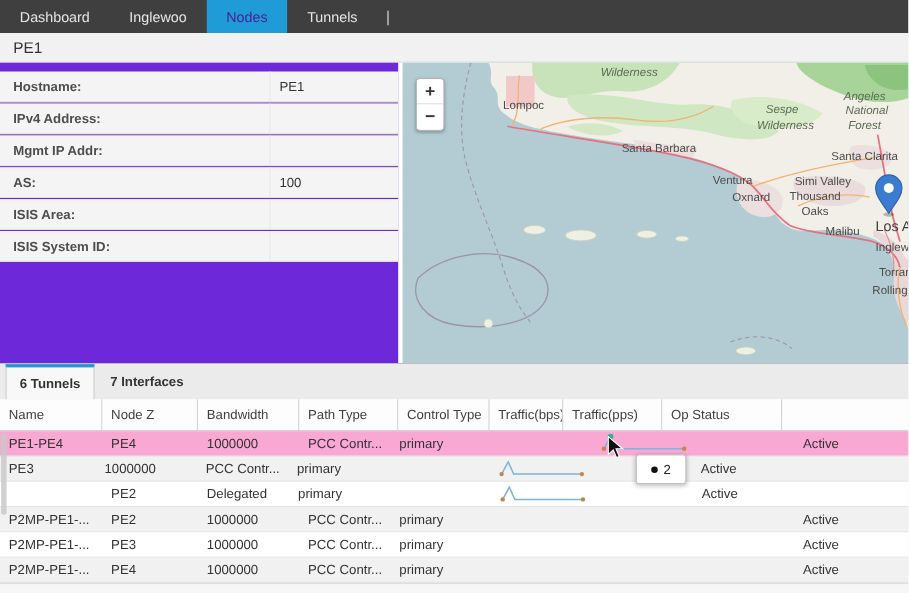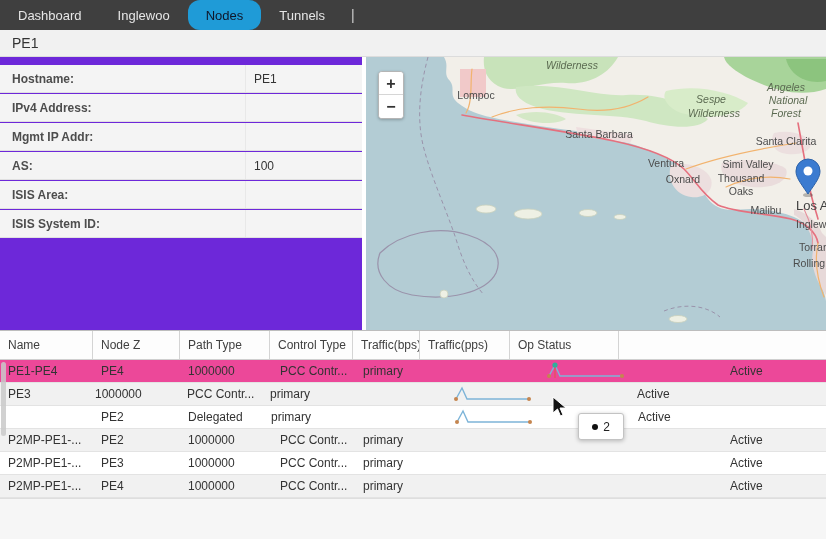--- a/index.html
+++ b/index.html
@@ -4,21 +4,21 @@
 <style>
   html,body{margin:0;padding:0;}
   .app{
     position:relative;width:826px;height:539px;overflow:hidden;
     font-family:"Liberation Sans",sans-serif;background:#f6f6f6;
     -webkit-font-smoothing:antialiased;
   }
   
   .topnav{height:30px;background:#3f3f3f;display:flex;align-items:stretch;color:#e6e6e6;font-size:13px;}
   .nav-item{display:flex;align-items:center;padding:0 18px;cursor:pointer;}
-  .nav-item.active{background:#1f9bd7;color:#0f172a;border-radius:12px;}
+  .nav-item.active{background:#1f9bd7;color:#4c1d95;}
   .nav-sep{display:flex;align-items:center;padding:0 8px;color:#cfcfcf;font-size:14px;}
   
   .titlebar{height:26px;background:#f1f1f1;border-bottom:1px solid #dcdcdc;display:flex;align-items:center;padding-left:12px;font-size:14px;color:#333;}
   
   .main{display:flex;height:273px;background:#fff;}
   .details{width:362px;background:#6d28d9;padding-top:8px;box-sizing:border-box;}
   .field-row{height:27px;margin-bottom:1px;background:#f4f4f4;border-bottom:1px solid #e0e0e0;display:flex;align-items:center;font-size:12px;}
   .field-label{font-weight:bold;color:#4d4d4d;padding-left:12px;width:246px;box-sizing:border-box;border-right:1px solid #e8e8e8;align-self:stretch;display:flex;align-items:center;}
   .field-value{color:#333;padding-left:8px;}
   .map{flex:1;position:relative;margin-left:4px;overflow:hidden;background:#b3ccd4;}
@@ -33,21 +33,21 @@
   .bottom{border-top:1px solid #bdbdbd;background:#f6f6f6;}
   .tabbar{height:32px;background:#ebebeb;display:flex;align-items:stretch;font-size:12px;color:#333;}
   .tab{display:flex;align-items:center;padding:0 14px;font-weight:bold;cursor:pointer;}
   .tab.active{background:#f8f8f8;border-top:3px solid #2a93d5;border-left:1px solid #c9c9c9;border-right:1px solid #c9c9c9;margin-left:5px;padding:0 12px;}
   .thead{height:28px;background:#fdfdfd;border-bottom:1px solid #cfcfcf;display:flex;font-size:12px;color:#404040;}
   .th{display:flex;align-items:center;padding-left:8px;box-sizing:border-box;border-right:1px solid #d4d4d4;overflow:hidden;white-space:nowrap;cursor:pointer;}
   .th.focused{box-shadow:inset 0 0 0 1px #7c9cc0;border:1px solid #7c9cc0;border-radius:2px;}
   .tbody{position:relative;}
   .trow{height:22px;display:flex;font-size:12px;color:#333;border-bottom:1px solid #e3e3e3;background:#fff;}
   .trow.shade{background:#f1f1f1;}
-  .trow.selected{background:#ec4899;}
+  .trow.selected{background:#f9a8d4;}
   .td{display:flex;align-items:center;padding-left:8px;box-sizing:border-box;overflow:hidden;white-space:nowrap;}
   .filler{height:14px;background:#f6f6f6;border-top:1px solid #dedede;}
   .left-scroll{position:absolute;left:1px;top:2px;width:5px;height:74px;background:#c9c9c9;border-radius:3px;opacity:.85;}
   
   .spark-tooltip{position:absolute;left:578px;top:413px;width:44px;height:25px;background:#fff;border:1px solid #c3c3c3;border-radius:3px;box-shadow:0 1px 4px rgba(0,0,0,.25);display:flex;align-items:center;justify-content:center;font-size:12px;color:#222;gap:5px;z-index:5;}
   .spark-tooltip .dot{width:6px;height:6px;border-radius:50%;background:#111;}
   .cursor{position:absolute;left:552px;top:396px;z-index:6;pointer-events:none;}
 </style>
 </head>
 <body>
@@ -170,23 +170,28 @@
         </g>
       </svg>
       <div class="zoomctl">
         <button>+</button>
         <button>−</button>
       </div>
     </div>
   </div>
 
   <div class="bottom">
+    <div class="tabbar" id="tabs">
+        <div class="tab active">6 Tunnels</div>
+        <div class="tab">7 Interfaces</div>
+      </div>
     <div class="thead" id="thead">
         <div class="th" style="width: 93px;">Name</div>
         <div class="th" style="width: 87px;">Node Z</div>
+        <div class="th" style="width: 92px;">Bandwidth</div>
         <div class="th" style="width: 90px;">Path Type</div>
         <div class="th" style="width: 83px;">Control Type</div>
         <div class="th" style="width: 67px;">Traffic(bps)</div>
         <div class="th" style="width: 90px;">Traffic(pps)</div>
         <div class="th" style="width: 109px;">Op Status</div>
       </div>
     <div class="tbody" id="tbody">
       <div class="left-scroll"></div>
     <div class="trow selected">
           <div class="td" style="width: 93px;">PE1-PE4</div>

